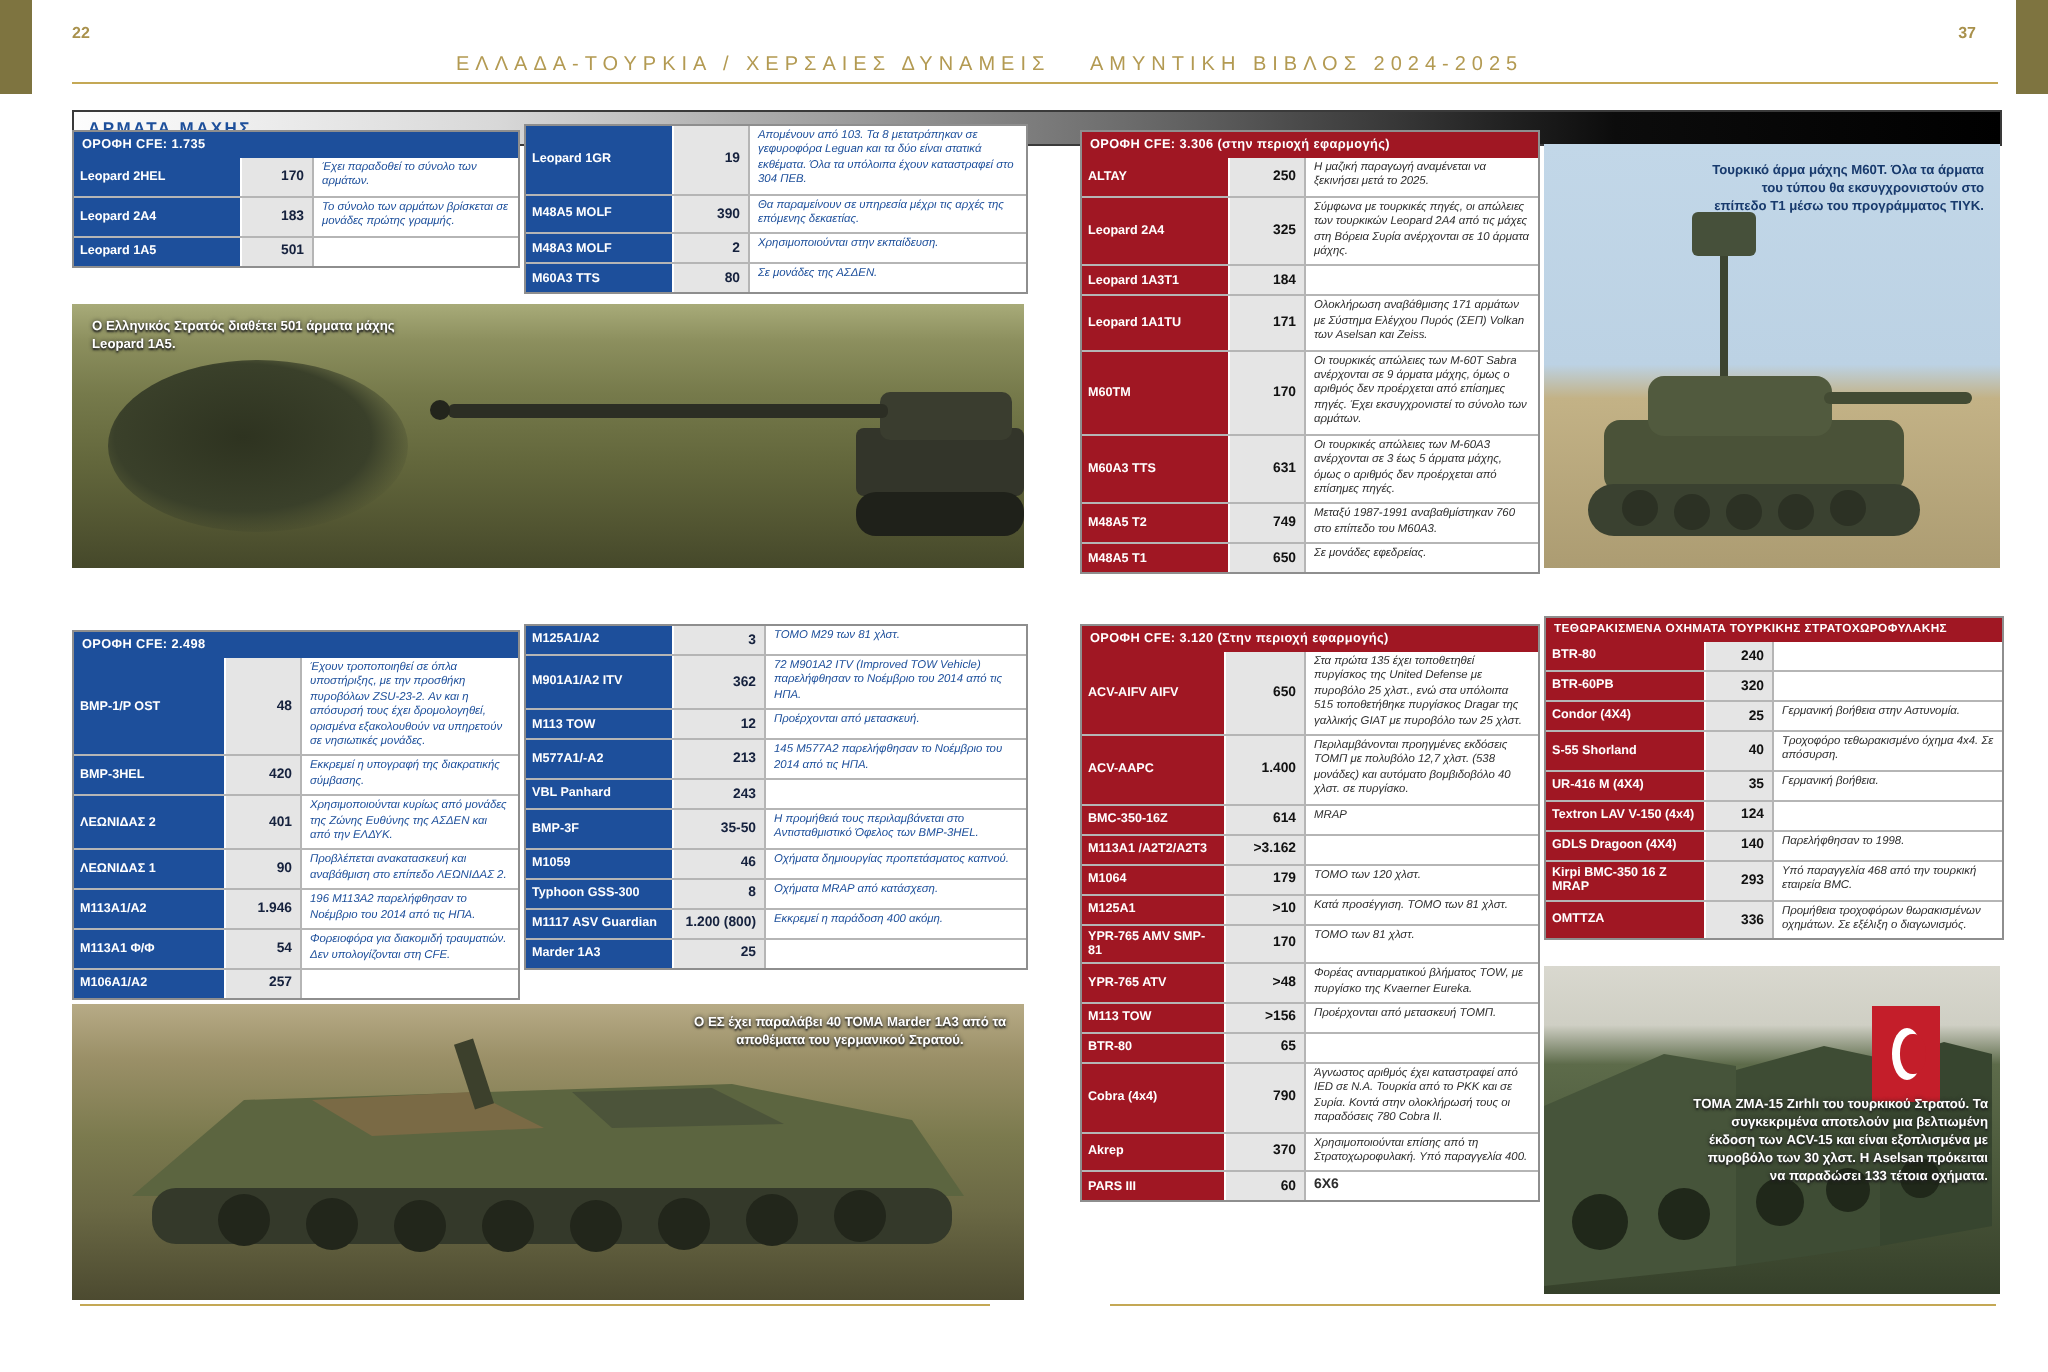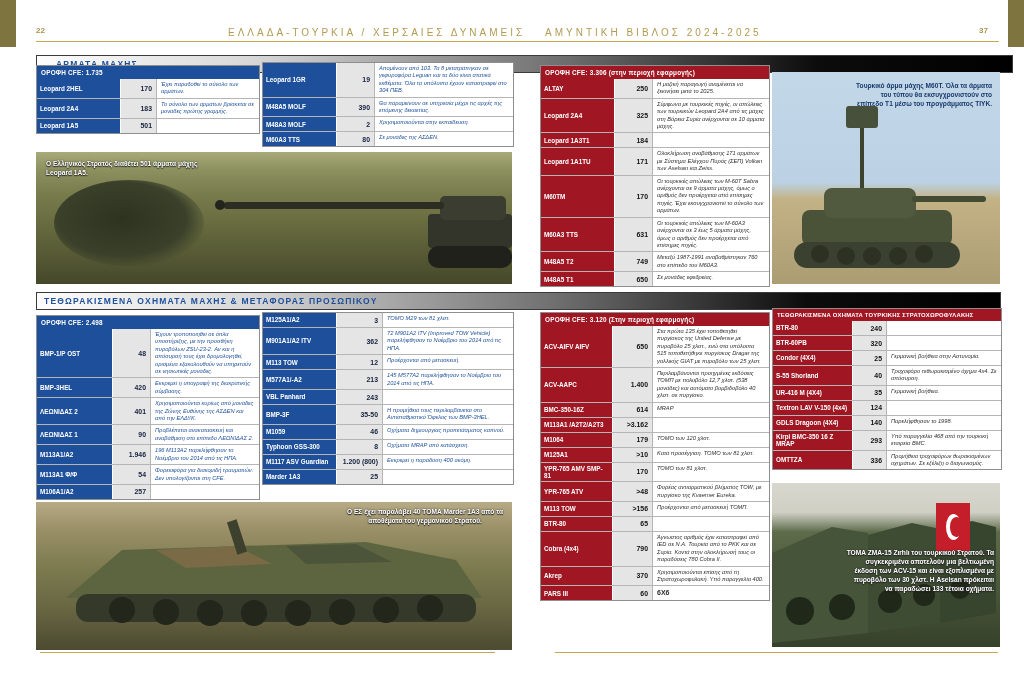--- a/index.html
+++ b/index.html
@@ -2,21 +2,21 @@
 <html><head>
 <meta charset="utf-8">
 <style>
   html,body{margin:0;padding:0;background:#ffffff;}
   .spread{position:relative;width:1024px;height:686px;background:#fff;
           font-family:"Liberation Sans", sans-serif;overflow:hidden;}
   
   .edge{position:absolute;top:0;width:16px;height:47px;background:#7e7440;}
   .edge.left{left:0;} .edge.right{right:0;}
   
-  .pagenum{position:absolute;top:26px;font-size:8px;font-weight:bold;color:#a9914c;}
+  .pagenum{position:absolute;top:12px;font-size:8px;font-weight:bold;color:#a9914c;}
   .htitle{position:absolute;top:27px;font-size:10px;letter-spacing:3px;color:#b39a52;white-space:nowrap;}
   .goldrule{position:absolute;height:1px;background:#c4a855;}
   
   .secbar{position:absolute;left:36px;width:963px;height:16px;border:1px solid #3a3a3a;
           background:linear-gradient(90deg,#fdfdfd 0%,#d8d8d8 22%,#6b6b6b 55%,#0c0c0c 80%,#000 100%);
           display:flex;align-items:center;}
   .secbar span{color:#1d4f9b;font-weight:bold;font-size:8.5px;letter-spacing:1.2px;padding-left:7px;}
   
   .tbl{position:absolute;background:#fff;border:1px solid #8e8e8e;--namew:76px;--qtyw:40px;}
   .thead{color:#fff;font-weight:bold;font-size:6.4px;padding:3px 4px;letter-spacing:.2px;}
@@ -60,21 +60,21 @@
 
   <div class="edge left"></div>
   <div class="edge right"></div>
 
   <div class="pagenum" style="left:36px;">22</div>
   <div class="htitle" style="left:228px;">ΕΛΛΑΔΑ-ΤΟΥΡΚΙΑ / ΧΕΡΣΑΙΕΣ ΔΥΝΑΜΕΙΣ</div>
   <div class="htitle" style="left:545px;">ΑΜΥΝΤΙΚΗ ΒΙΒΛΟΣ 2024-2025</div>
   <div class="pagenum" style="right:36px;">37</div>
   <div class="goldrule" style="left:36px;top:41px;width:963px;"></div>
 
-  <div class="secbar" style="top:55px;padding-left:12px;">
+  <div class="secbar" style="top:55px;">
     <span>ΑΡΜΑΤΑ ΜΑΧΗΣ</span>
   </div>
 
   <div class="tbl blue" style="left:36px;top:65px;width:222px;--namew:84px;--qtyw:36px;">
     <div class="thead">ΟΡΟΦΗ CFE: 1.735</div>
     <div>
         <div class="trow">
           <div class="tname">Leopard 2HEL</div>
           <div class="tqty">170</div>
           <div class="tnote">Έχει παραδοθεί το σύνολο των αρμάτων.</div>
@@ -185,23 +185,20 @@
       <rect x="22" y="170" width="166" height="26" rx="13" fill="#3a4130"></rect>
       <circle cx="48" cy="182" r="9" fill="#2c3124"></circle>
         <circle cx="74" cy="184" r="9" fill="#2c3124"></circle>
       <circle cx="100" cy="184" r="9" fill="#2c3124"></circle>
         <circle cx="126" cy="184" r="9" fill="#2c3124"></circle>
       <circle cx="152" cy="182" r="9" fill="#2c3124"></circle>
     </svg>
     <div class="cap navy" style="right:8px;top:10px;width:136px;">Τουρκικό άρμα μάχης M60T. Όλα τα άρματα του τύπου θα εκσυγχρονιστούν στο επίπεδο T1 μέσω του προγράμματος ΤΙΥΚ.</div>
   </div>
 
-  <div class="secbar" style="top:292px;">
-    <span>ΤΕΘΩΡΑΚΙΣΜΕΝΑ ΟΧΗΜΑΤΑ ΜΑΧΗΣ &amp; ΜΕΤΑΦΟΡΑΣ ΠΡΟΣΩΠΙΚΟΥ</span>
-  </div>
 
   <div class="tbl blue" style="left:36px;top:315px;width:222px;--namew:76px;--qtyw:38px;">
     <div class="thead">ΟΡΟΦΗ CFE: 2.498</div>
     <div>
         <div class="trow">
           <div class="tname">BMP-1/P OST</div>
           <div class="tqty">48</div>
           <div class="tnote">Έχουν τροποποιηθεί σε όπλα υποστήριξης, με την προσθήκη πυροβόλων ZSU-23-2. Αν και η απόσυρσή τους έχει δρομολογηθεί, ορισμένα εξακολουθούν να υπηρετούν σε νησιωτικές μονάδες.</div>
         </div>
         <div class="trow">

